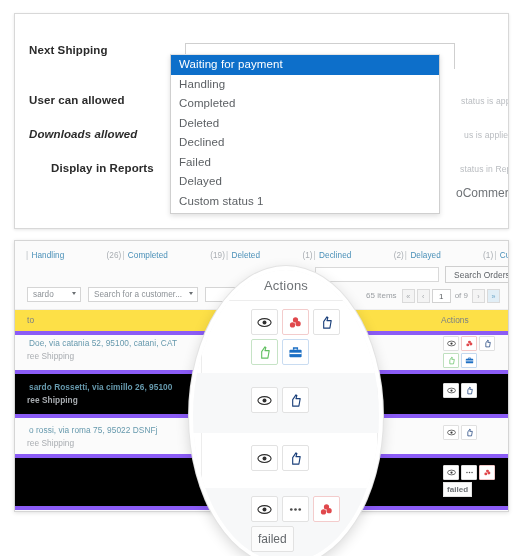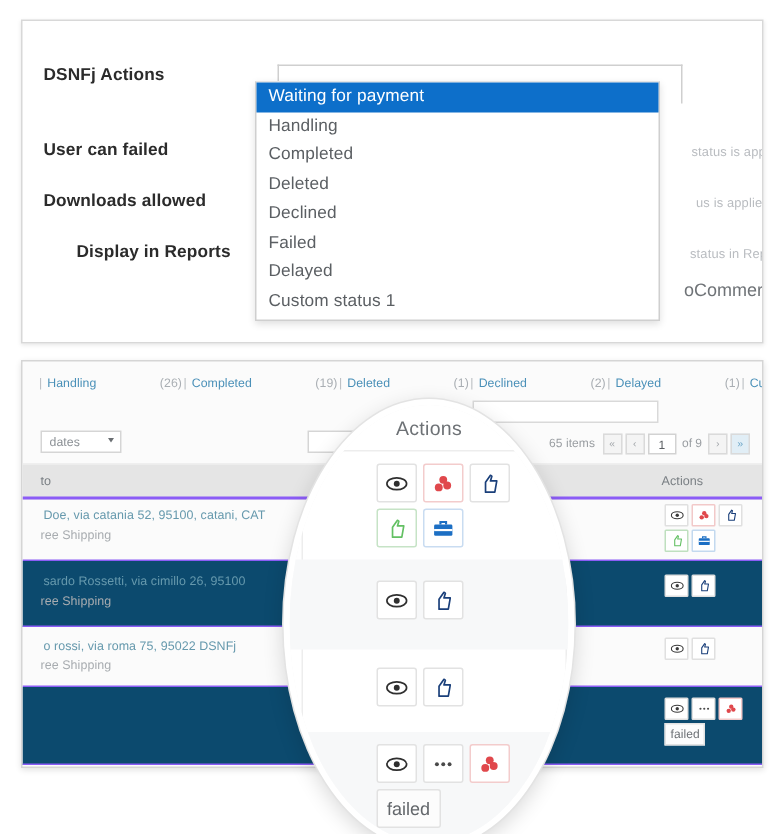--- a/index.html
+++ b/index.html
@@ -219,22 +219,22 @@
   #pg-items { margin-right: 3px; letter-spacing: 0.05px; }
   #pg-of { margin: 0 2px; }
 
   
   #table-head {
     position: absolute;
     left: 0;
     top: 68px;
     width: 100%;
     height: 21px;
-    background: #e5e5e5;
-    border-bottom: 2px solid #8b5cf6;
+    background: #fde047;
+    border-bottom: 4px solid #8b5cf6;
     border-top: 1px solid #ededed;
   }
   #th-to {
     position: absolute;
     left: 12px;
     top: 5px;
     font-size: 8.4px;
     color: #7b8085;
     letter-spacing: 0.05px;
   }
@@ -245,23 +245,23 @@
     font-size: 8.4px;
     color: #7b8085;
     letter-spacing: 0.05px;
   }
 
   .order-row {
     position: absolute;
     left: 0;
     width: 100%;
     box-sizing: border-box;
-    border-bottom: 1px solid #8b5cf6;
-  }
-  .order-row.alt { background: #0c4a6e; }
+    border-bottom: 4px solid #8b5cf6;
+  }
+  .order-row.alt { background: #000000; font-weight: bold; }
   .order-addr {
     position: absolute;
     left: 14px;
     font-size: 8.3px;
     color: #6699ad;
     white-space: nowrap;
     letter-spacing: 0.05px;
   }
   .order-ship {
     position: absolute;
@@ -395,30 +395,30 @@
   }
 
   svg { display: block; }
 </style>
 </head>
 <body>
 
 <div id="top-panel">
 
   <div class="settings-row" style="top:22px;">
-    <div class="settings-label" style="top:8px;">DSNFj Actions</div>
+    <div class="settings-label" style="top:8px;">Next Shipping</div>
   </div>
 
   <div class="settings-row" style="top:72px;">
-    <div class="settings-label" style="top:8px;">User can failed</div>
+    <div class="settings-label" style="top:8px;">User can allowed</div>
     <div class="settings-help" style="left:446px; top:10px;">status is applied</div>
   </div>
 
   <div class="settings-row" style="top:106px;">
-    <div class="settings-label" style="top:8px;">Downloads allowed</div>
+    <div class="settings-label" style="top:8px;font-style:italic;">Downloads allowed</div>
     <div class="settings-help" style="left:449px; top:10px;">us is applied o</div>
   </div>
 
   <div class="settings-row" style="top:140px;">
     <div class="settings-label" style="top:8px;margin-left:22px;">Display in Reports</div>
     <div class="settings-help" style="left:445px; top:10px;">status in Rep</div>
   </div>
 
   <div class="settings-help big" style="left:441px; top:172px;">oCommerc</div>
 
@@ -451,24 +451,29 @@
     <span class="cnt">(2)</span><span class="sep">|</span>
     <span class="lnk">Delayed</span>
     <span class="cnt">(1)</span><span class="sep">|</span>
     <span class="lnk">Custom status 1</span>
     <span class="cnt">(1)</span>
   </div>
 
   <div id="search-box">
     <span></span>
   </div>
+  <div id="search-orders-btn">Search Orders</div>
 
   <div id="filter-row">
     <div class="filter-select" id="sel-dates">
-      <span>dates</span>
+      <span>sardo</span>
+      <span class="caret"></span>
+    </div>
+    <div class="filter-select" id="sel-customer">
+      <span>Search for a customer...</span>
       <span class="caret"></span>
     </div>
     <div class="filter-select" id="sel-extra">
       <span></span>
     </div>
   </div>
 
   <div id="pagination">
     <span id="pg-items">65 items</span>
     <span class="pg-btn">«</span>

